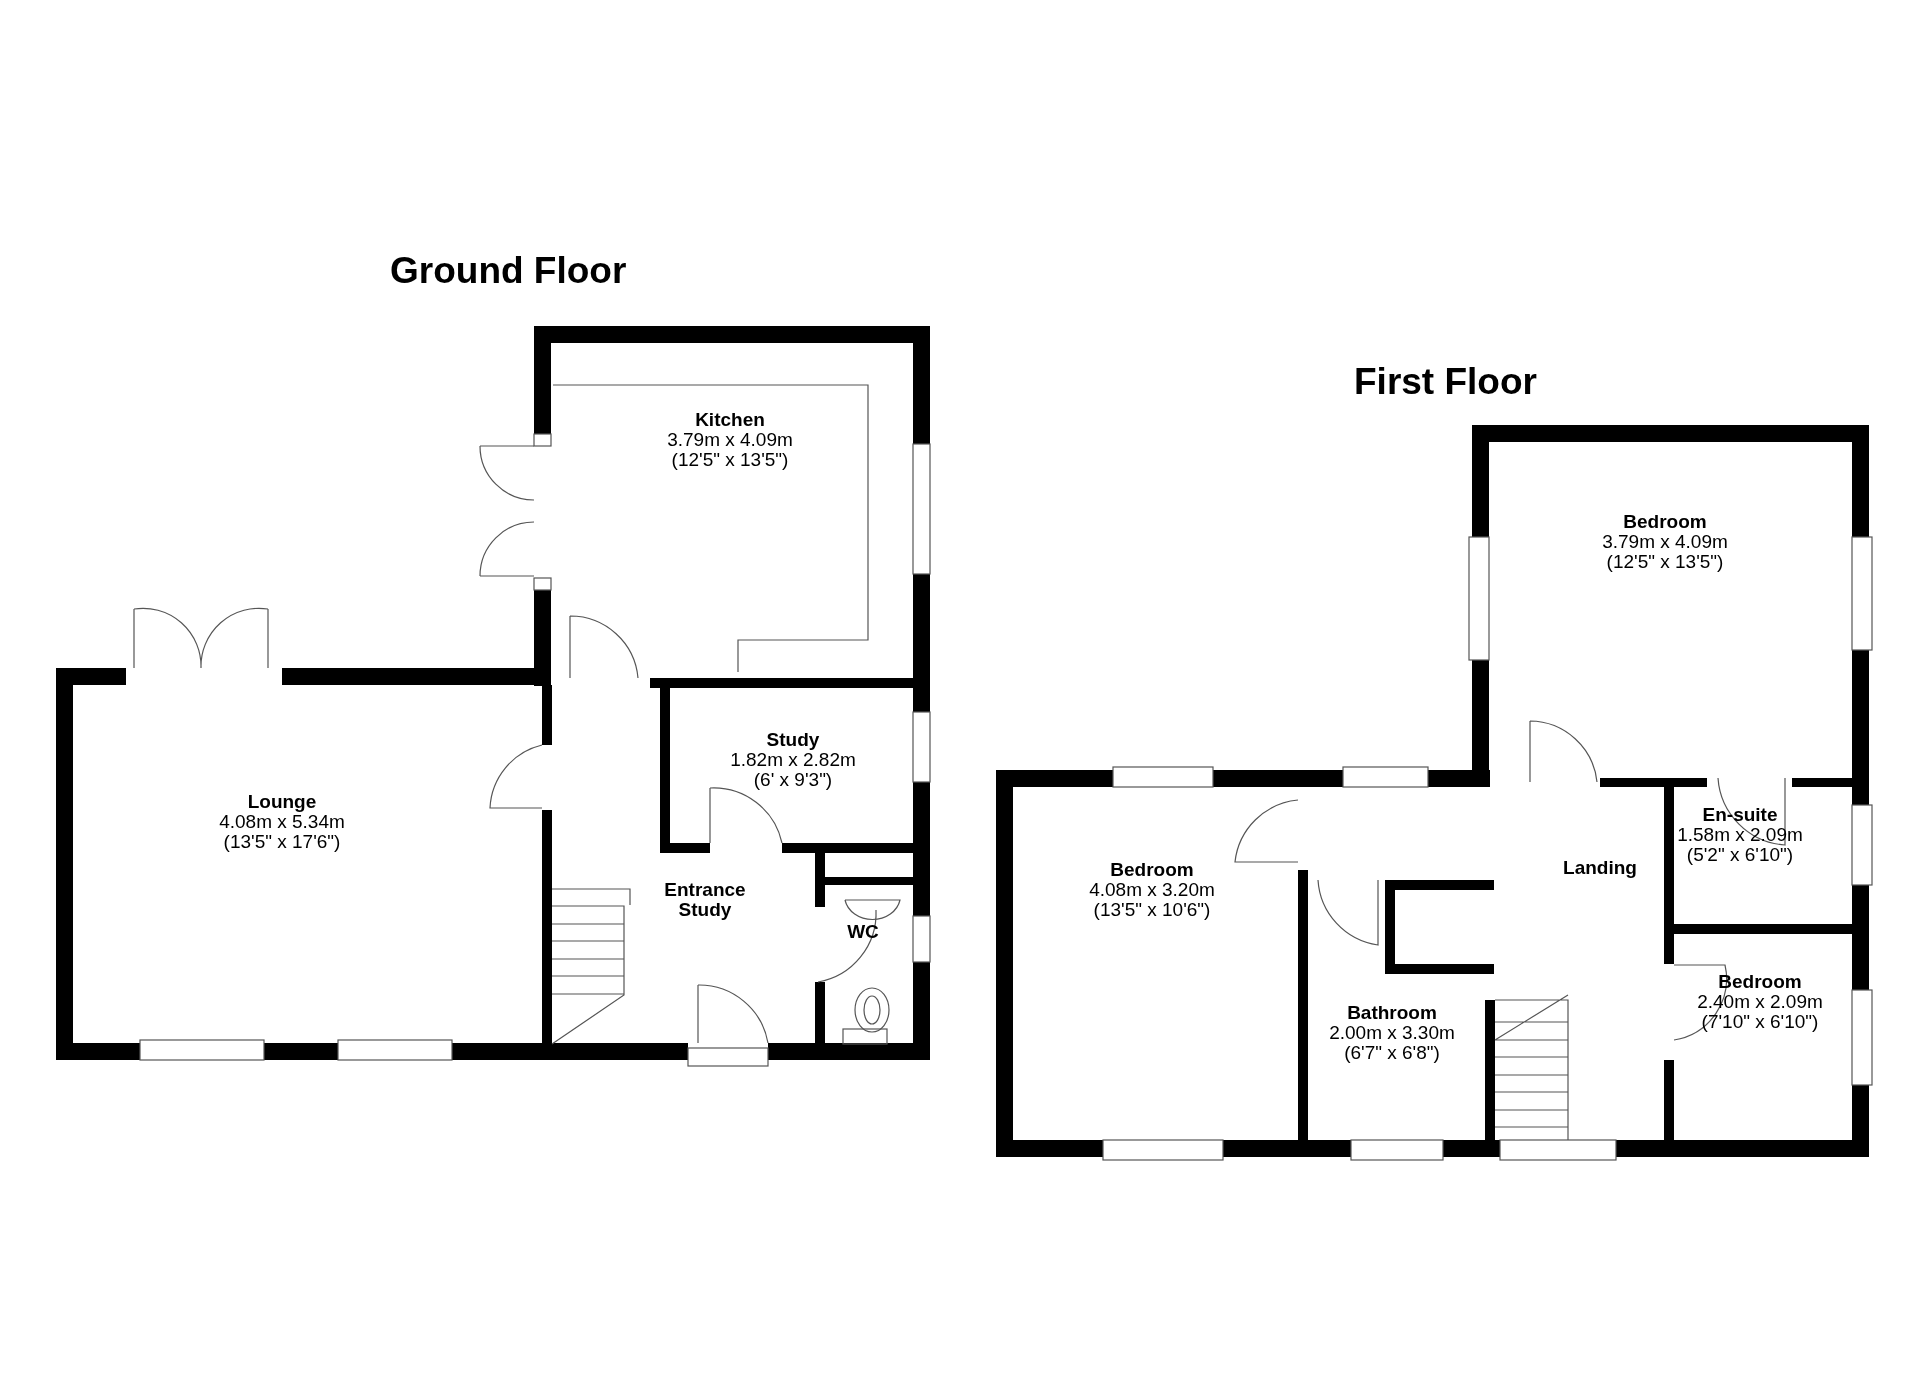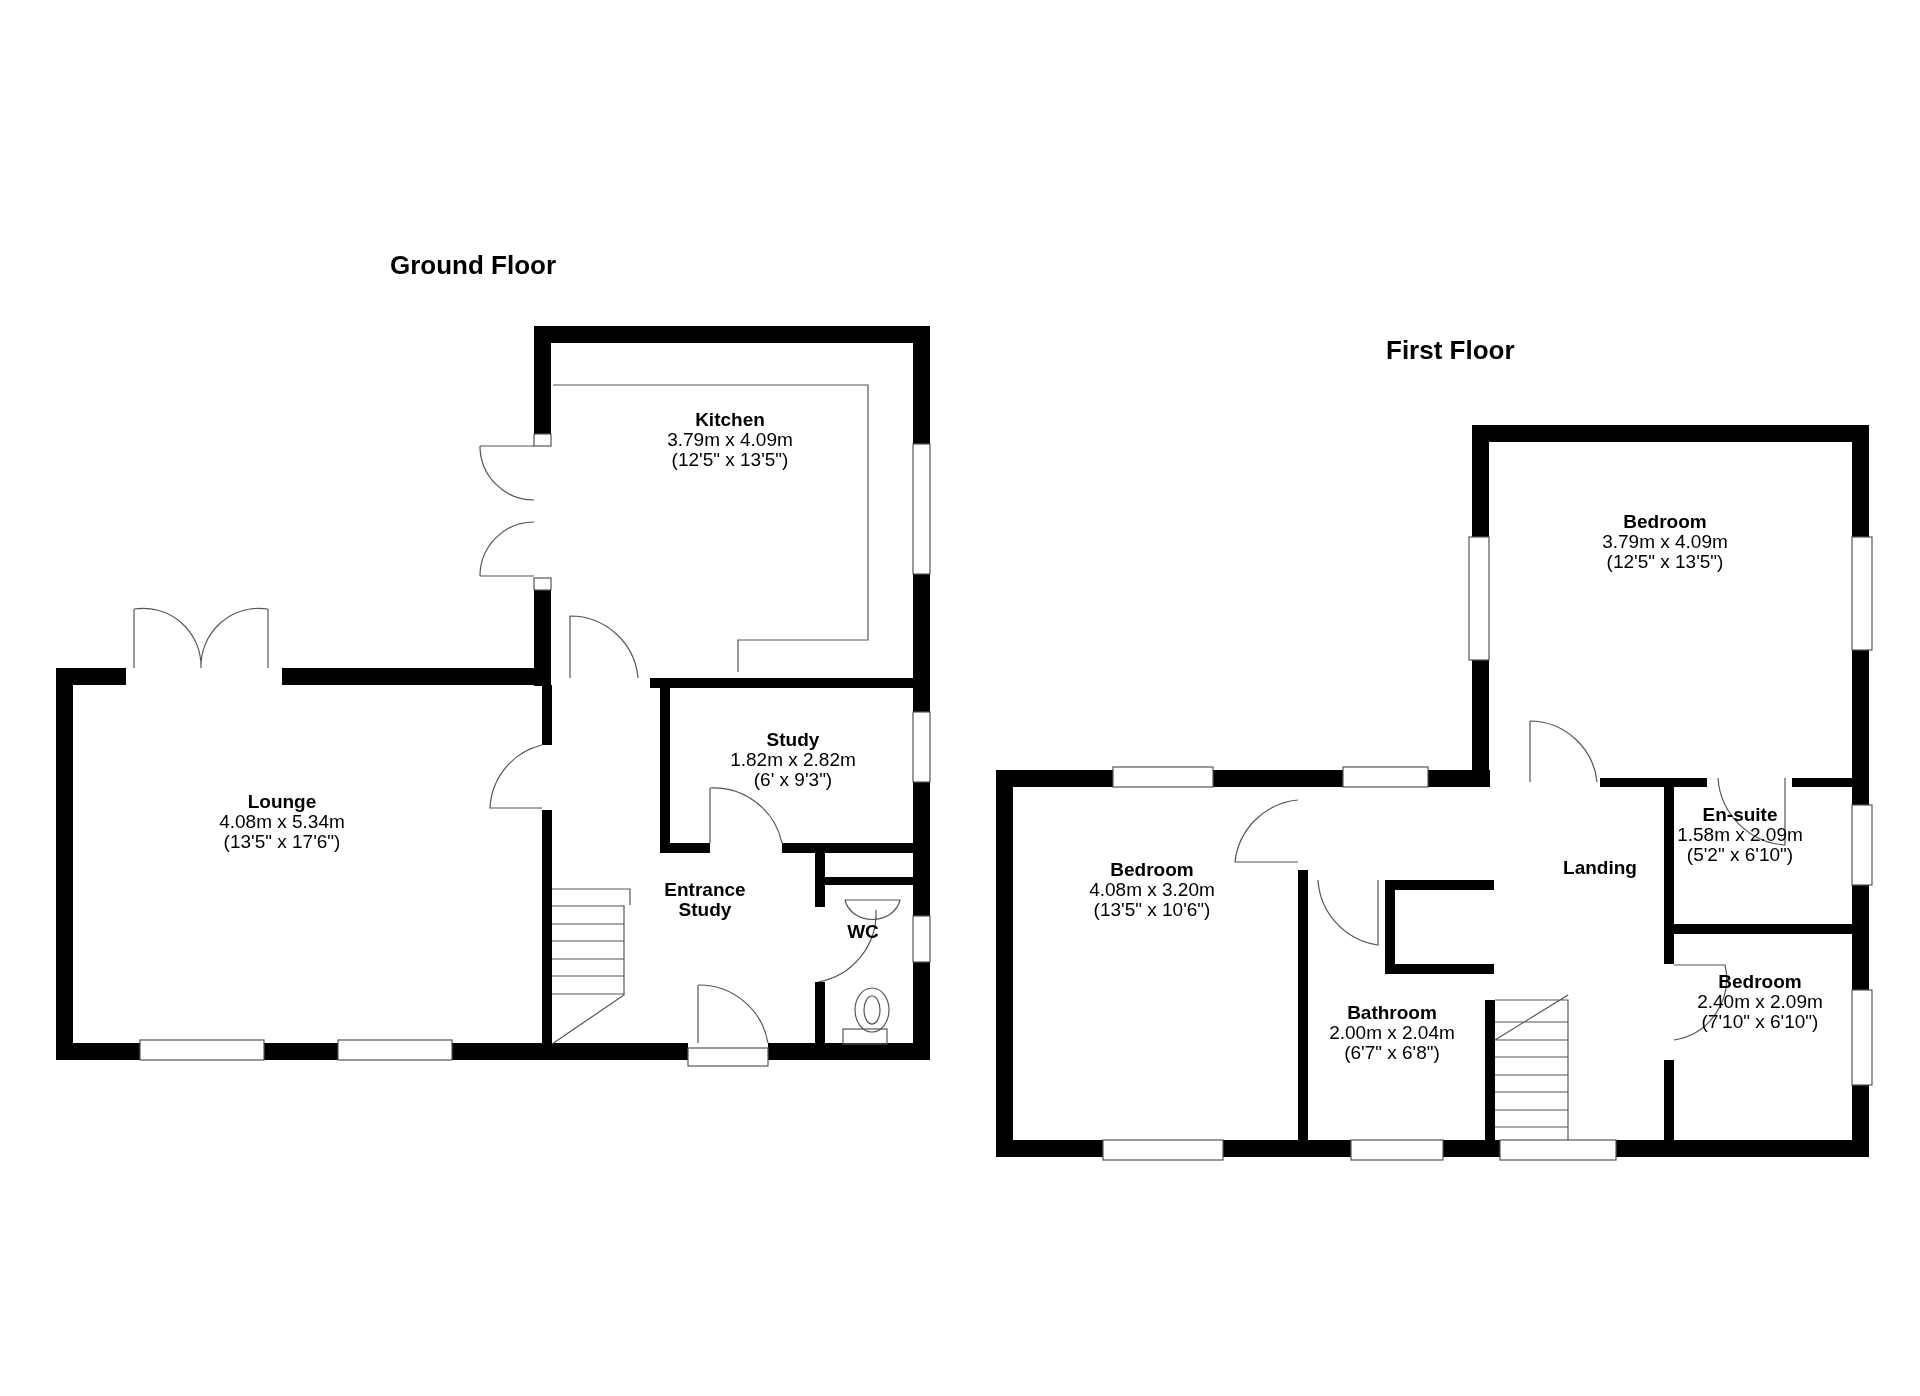--- a/index.html
+++ b/index.html
@@ -1,18 +1,18 @@
 <!DOCTYPE html>
 <html><head>
 <meta charset="utf-8">
 <style>
   html, body { margin: 0; padding: 0; background: #ffffff; }
   body { width: 1920px; height: 1396px; position: relative; overflow: hidden; font-family: "Liberation Sans", sans-serif; }
   svg { position: absolute; left: 0; top: 0; }
-  .floor-title { position: absolute; font-weight: bold; font-size: 26px; color: #000; white-space: nowrap; }
+  .floor-title { position: absolute; font-weight: bold; font-size: 37px; color: #000; white-space: nowrap; }
   .room-label { position: absolute; text-align: center; color: #000; line-height: 1.05; transform: translateX(-50%); white-space: nowrap; }
   .room-name { font-weight: bold; font-size: 19px; display: block; }
   .room-dim { font-size: 19px; display: block; }
 </style>
 </head>
 <body>
 
 <svg width="1920" height="1396" viewBox="0 0 1920 1396">
   <g fill="#000">
 
@@ -114,21 +114,21 @@
     <rect x="1351" y="1140" width="92" height="20" fill="#fff"></rect>
     <rect x="1500" y="1140" width="116" height="20" fill="#fff"></rect>
     <rect x="1469" y="537" width="20" height="123" fill="#fff"></rect>
     <rect x="1852" y="537" width="20" height="113" fill="#fff"></rect>
     <rect x="1852" y="805" width="20" height="80" fill="#fff"></rect>
     <rect x="1852" y="990" width="20" height="95" fill="#fff"></rect>
   </g>
 </svg>
 
 <div class="floor-title" style="left:390px; top:250px;">Ground Floor</div>
-<div class="floor-title" style="left:1354px; top:335px;margin-left:32px;">First Floor</div>
+<div class="floor-title" style="left:1354px; top:361px;">First Floor</div>
 
 <div class="room-label" style="left:730px; top:410px;">
   <span class="room-name">Kitchen</span>
   <span class="room-dim">3.79m x 4.09m</span>
   <span class="room-dim">(12'5" x 13'5")</span>
 </div>
 <div class="room-label" style="left:282px; top:792px;">
   <span class="room-name">Lounge</span>
   <span class="room-dim">4.08m x 5.34m</span>
   <span class="room-dim">(13'5" x 17'6")</span>
@@ -159,20 +159,20 @@
 <div class="room-label" style="left:1600px; top:858px;">
   <span class="room-name">Landing</span>
 </div>
 <div class="room-label" style="left:1740px; top:805px;">
   <span class="room-name">En-suite</span>
   <span class="room-dim">1.58m x 2.09m</span>
   <span class="room-dim">(5'2" x 6'10")</span>
 </div>
 <div class="room-label" style="left:1392px; top:1003px;">
   <span class="room-name">Bathroom</span>
-  <span class="room-dim">2.00m x 2.04m</span>
+  <span class="room-dim">2.00m x 3.30m</span>
   <span class="room-dim">(6'7" x 6'8")</span>
 </div>
 <div class="room-label" style="left:1760px; top:972px;">
   <span class="room-name">Bedroom</span>
   <span class="room-dim">2.40m x 2.09m</span>
   <span class="room-dim">(7'10" x 6'10")</span>
 </div>
 
 </body></html>

